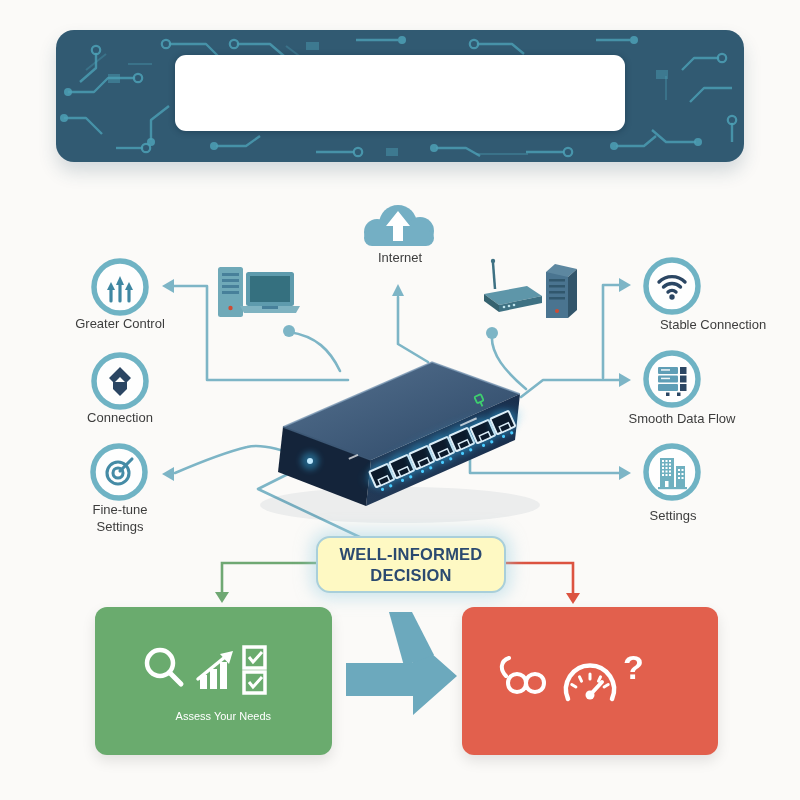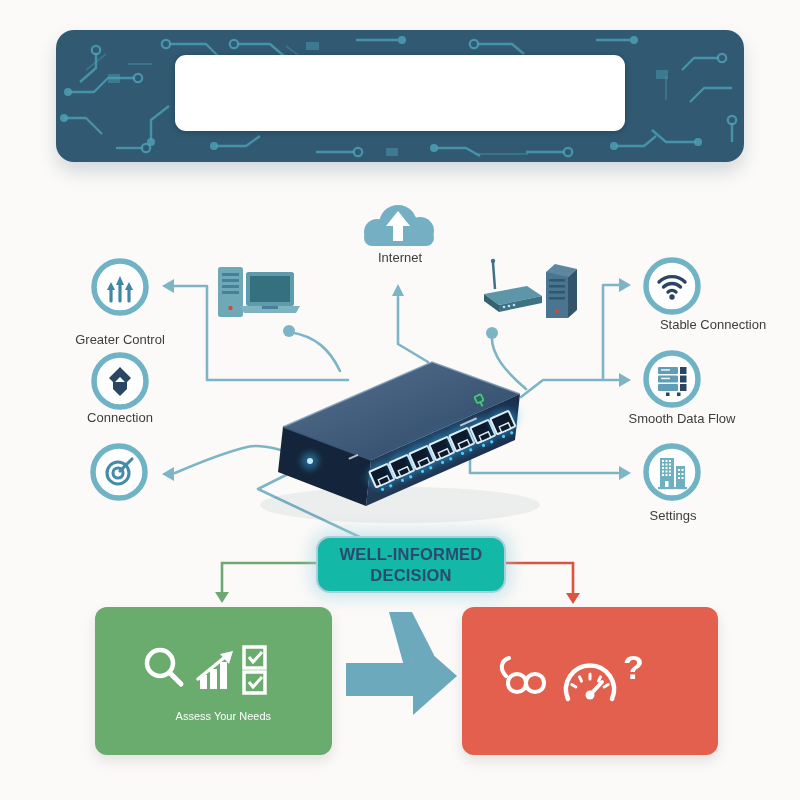--- a/index.html
+++ b/index.html
@@ -28,21 +28,21 @@
   .red-line{stroke:var(--red-line);stroke-width:2.6;}
   .red-fill{fill:var(--red-line);}
   .ring{fill:#fefefe;stroke:var(--teal-accent);stroke-width:5.5;}
   .cloud-fill{fill:#74afc4;}
   .big-arrow{fill:var(--big-arrow);}
 
   .lbl{position:absolute;transform:translateX(-50%);font-size:13px;line-height:1.3;
        color:var(--label-text);text-align:center;white-space:nowrap;}
   .lbl.wrap{white-space:normal;}
 
-  .decision{position:absolute;left:316px;top:536px;width:170px;padding:6px 8px;background:#14b8a6;
+  .decision{position:absolute;left:316px;top:536px;width:170px;padding:6px 8px;background:#fef9c3;
             border:2px solid #a9cfda;border-radius:14px;box-shadow:0 0 16px 5px rgba(160,210,225,.5);}
   .decision-text{font-size:16.5px;font-weight:bold;color:var(--decision-text);text-align:center;line-height:1.25;letter-spacing:.2px;}
 
   .outcome{position:absolute;top:607px;height:148px;border-radius:12px;display:flex;flex-direction:column;
            align-items:center;justify-content:center;gap:8px;box-shadow:0 6px 14px rgba(0,0,0,.10);}
   .outcome.good{left:95px;width:237px;background:var(--green-box);}
   .outcome.bad{left:462px;width:256px;background:var(--red-box);}
   .outcome-label{color:#ffffff;font-size:11px;line-height:1.3;text-align:right;}
   .outcome.good .outcome-label{width:115px;}
   .outcome.bad .outcome-label{width:228px;}
@@ -367,22 +367,23 @@
       </g>
     </g>
 
     <g class="big-arrow">
       <polygon points="346,663 413,663 413,637 457,676 413,715 413,696 346,696"></polygon>
       <polygon points="389,612 412,612 434,655 404,666"></polygon>
     </g>
   </svg>
 
   <div class="lbl" style="left:400px;top:250px;">Internet</div>
-  <div class="lbl" style="left:120px;top:332px;">Greater Control</div>
+  <div class="lbl" style="left:120px;top:316px;">Greater Control</div>
   <div class="lbl" style="left:120px;top:410px;">Connection</div>
+  <div class="lbl wrap" style="left:120px;top:502px;width:90px;">Fine-tune Settings</div>
   <div class="lbl" style="left:713px;top:317px;">Stable Connection</div>
   <div class="lbl" style="left:673px;top:411px;margin-left:9px;">Smooth Data Flow</div>
   <div class="lbl" style="left:673px;top:508px;">Settings</div>
 
   <div class="decision">
     <div class="decision-text">WELL-INFORMED DECISION</div>
   </div>
 
   <div class="outcome good">
     <svg width="180" height="62" viewBox="0 0 180 62">

